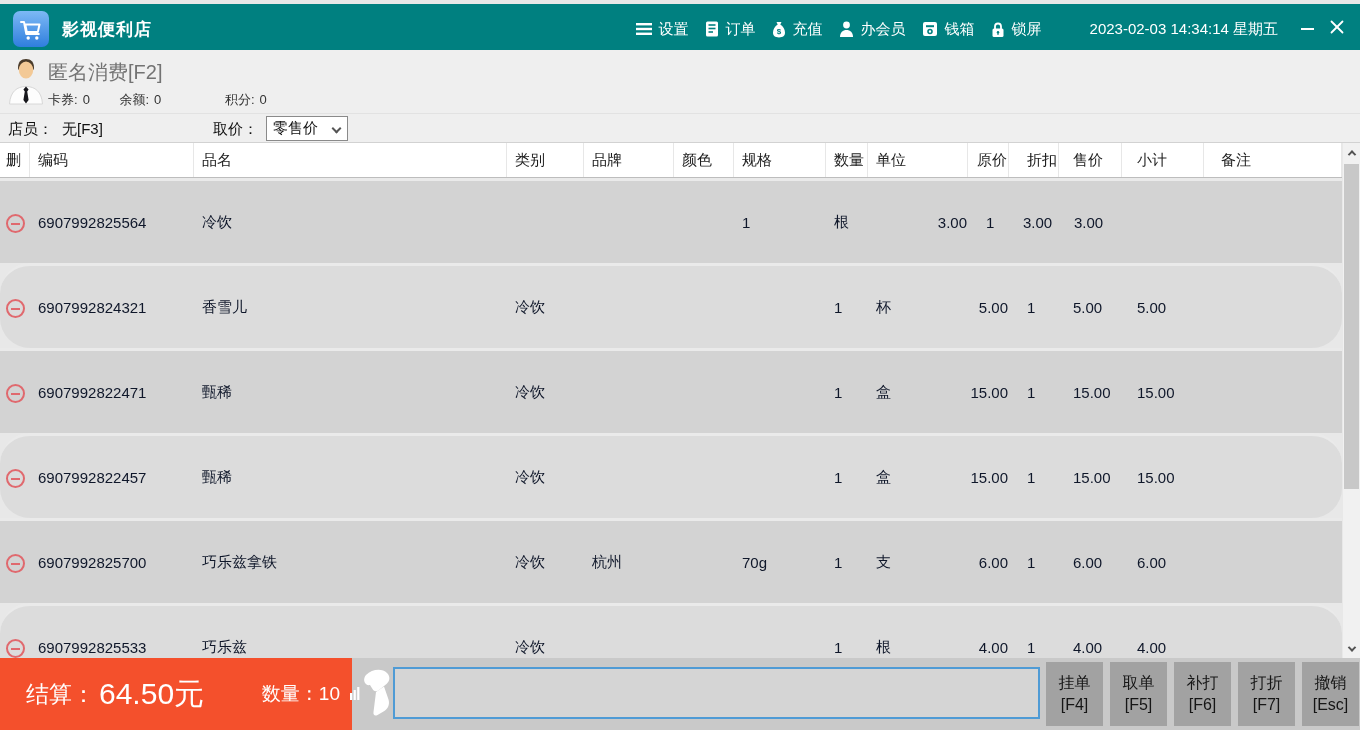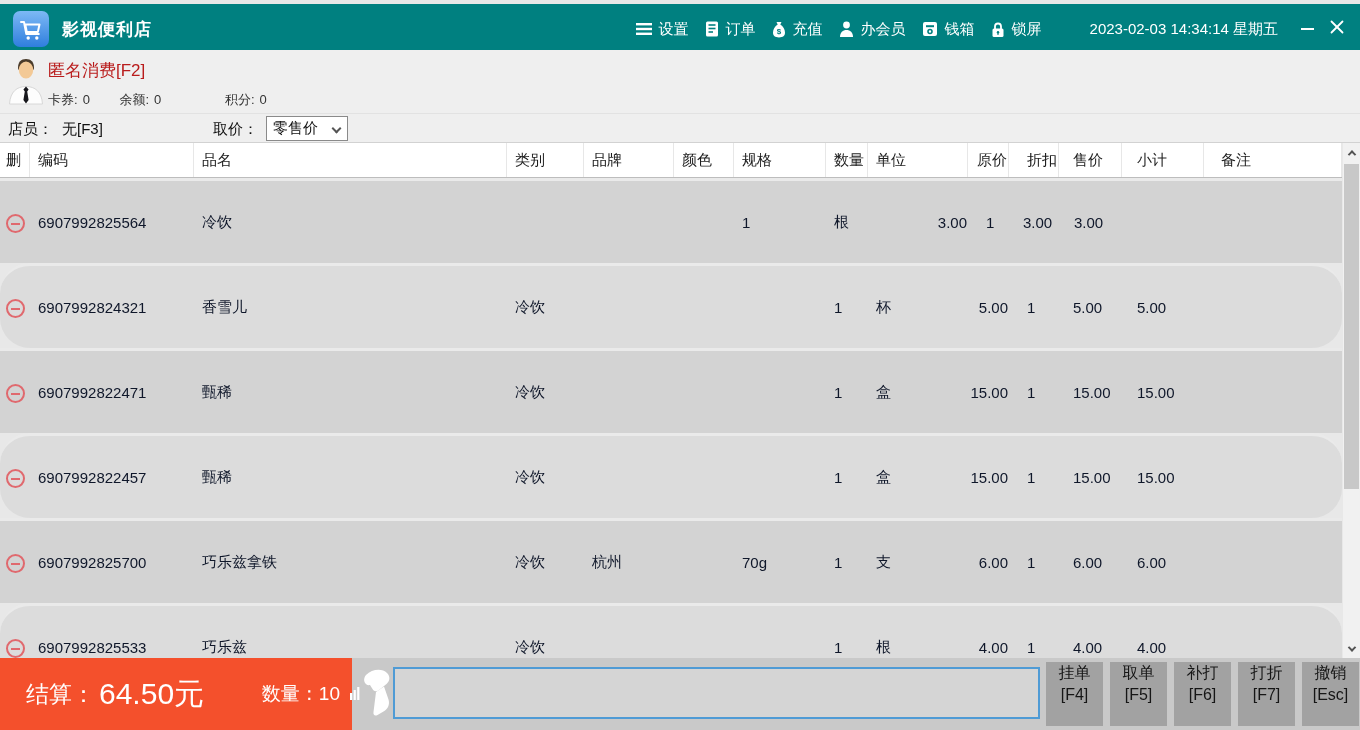--- a/index.html
+++ b/index.html
@@ -17,21 +17,21 @@
   .menu-item svg { display:block; }
   .datetime { margin-left:48px; font-size:15px; }
   .winbtn { display:flex; align-items:center; justify-content:center; width:30px; height:50px; cursor:pointer; }
   .winbtn.min { margin-left:14px; }
   .winbtn.close { margin-right:8px; }
   .minbar { width:13px; height:2px; background:#fff; }
 
   
   .customer-bar { position:absolute; top:50px; left:0; width:100%; height:63px; background:#efefef; }
   .avatar { position:absolute; left:8px; top:7px; width:36px; height:48px; }
-  .cust-name { position:absolute; left:48px; top:9px; font-size:17px; color:#b91c1c; cursor:pointer; }
+  .cust-name { position:absolute; left:48px; top:9px; font-size:20px; color:#737373; cursor:pointer; }
   .cust-stats { position:absolute; left:48px; top:41px; font-size:13px; color:#333; }
   .stat { margin-right:26px; }
   .stat .v { margin-left:5px; }
   .stat:nth-child(2) { margin-right:60px; }
 
   .clerk-bar { position:absolute; top:113px; left:0; width:100%; height:30px; background:#efefef;
     border-top:1px solid #e2e2e2; border-bottom:1px solid #d2d2d2; font-size:15px; color:#111; }
   .clerk-label { position:absolute; left:8px; top:6px; }
   .clerk-value { position:absolute; left:62px; top:6px; cursor:pointer; }
   .price-label { position:absolute; left:213px; top:6px; }
@@ -89,21 +89,21 @@
   .total-label { font-size:23px; margin-left:26px; }
   .total-value { font-size:30px; margin-left:4px; }
   .qty-group { margin-left:auto; padding-right:12px; font-size:19px; display:flex; align-items:center; }
   .scanner { position:absolute; left:349px; top:8px; width:46px; height:56px; }
   .scan-input { position:absolute; left:393px; top:9px; width:647px; height:52px;
     background:#d5d5d5; border:2px solid var(--c-input-border,#4f9bd5); outline:none;
     font-size:20px; padding:0 10px; font-family:"Liberation Sans",sans-serif; }
   .fn-buttons { position:absolute; left:1046px; top:0; width:314px; height:72px;
     display:flex; gap:7px; padding:4px 1px 4px 0; }
   .fn-btn { flex:1; background:#a2a2a2; color:#161616; border:none; cursor:pointer;
-    display:flex; flex-direction:column; align-items:center; justify-content:flex-start;
+    display:flex; flex-direction:column; align-items:center; justify-content:center;
     font-size:16px; line-height:1.35; font-family:"Liberation Sans",sans-serif; }
 </style>
 </head>
 <body>
 
 <div class="app">
 
   <header class="titlebar">
     <div class="logo">
       <svg viewBox="0 0 36 36" width="36" height="36">

